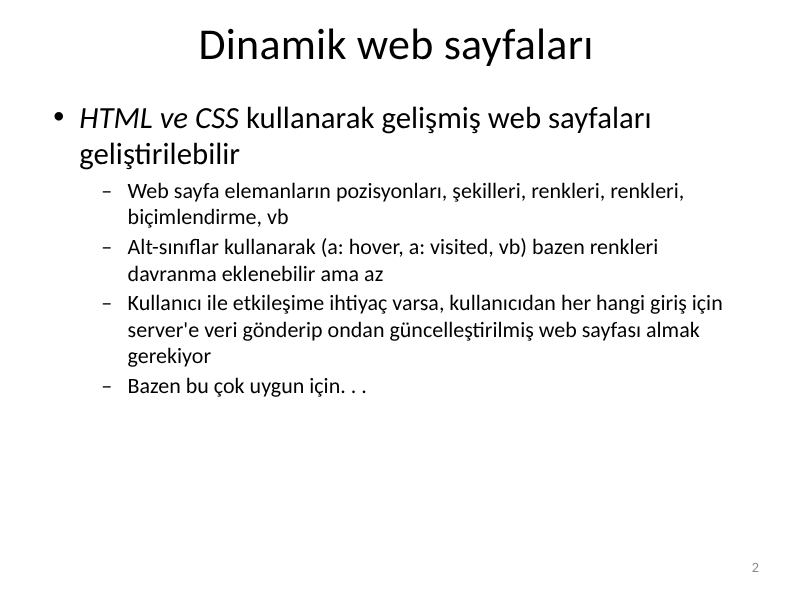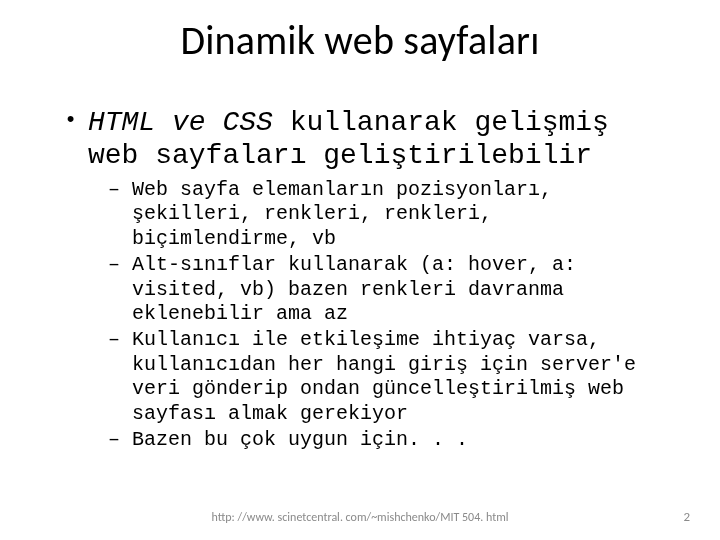--- a/index.html
+++ b/index.html
@@ -30,23 +30,22 @@
     letter-spacing: 0.2px;
   }
   .body {
     position: absolute;
     top: 90px;
     left: 46px;
     right: 46px;
   }
   ul.level1 {
     list-style: none;
-    margin: 16px;
+    margin: 0;
     padding: 0;
-    font-family: Liberation Mono, monospace;
   }
   ul.level1 > li {
     position: relative;
     padding-left: 26px;
     font-size: 28px;
     line-height: 1.18;
     margin-bottom: 10px;
   }
   ul.level1 > li::before {
     content: "•";
@@ -106,16 +105,15 @@
         <ul class="level2">
           <li>Web sayfa elemanların pozisyonları, şekilleri, renkleri, renkleri, biçimlendirme, vb</li>
           <li>Alt-sınıflar kullanarak (a: hover, a: visited, vb) bazen renkleri davranma eklenebilir ama az</li>
           <li>Kullanıcı ile etkileşime ihtiyaç varsa, kullanıcıdan her hangi giriş için server'e veri gönderip ondan güncelleştirilmiş web sayfası almak gerekiyor</li>
           <li>Bazen bu çok uygun için. . .</li>
         </ul>
       </li>
     </ul>
   </div>
 
-  <div class="footer-url">http: //www. scinetcentral. com/~mishchenko/MIT 504. html</div>
   <div class="page-number">2</div>
 
 </div>
 
 </body></html>

